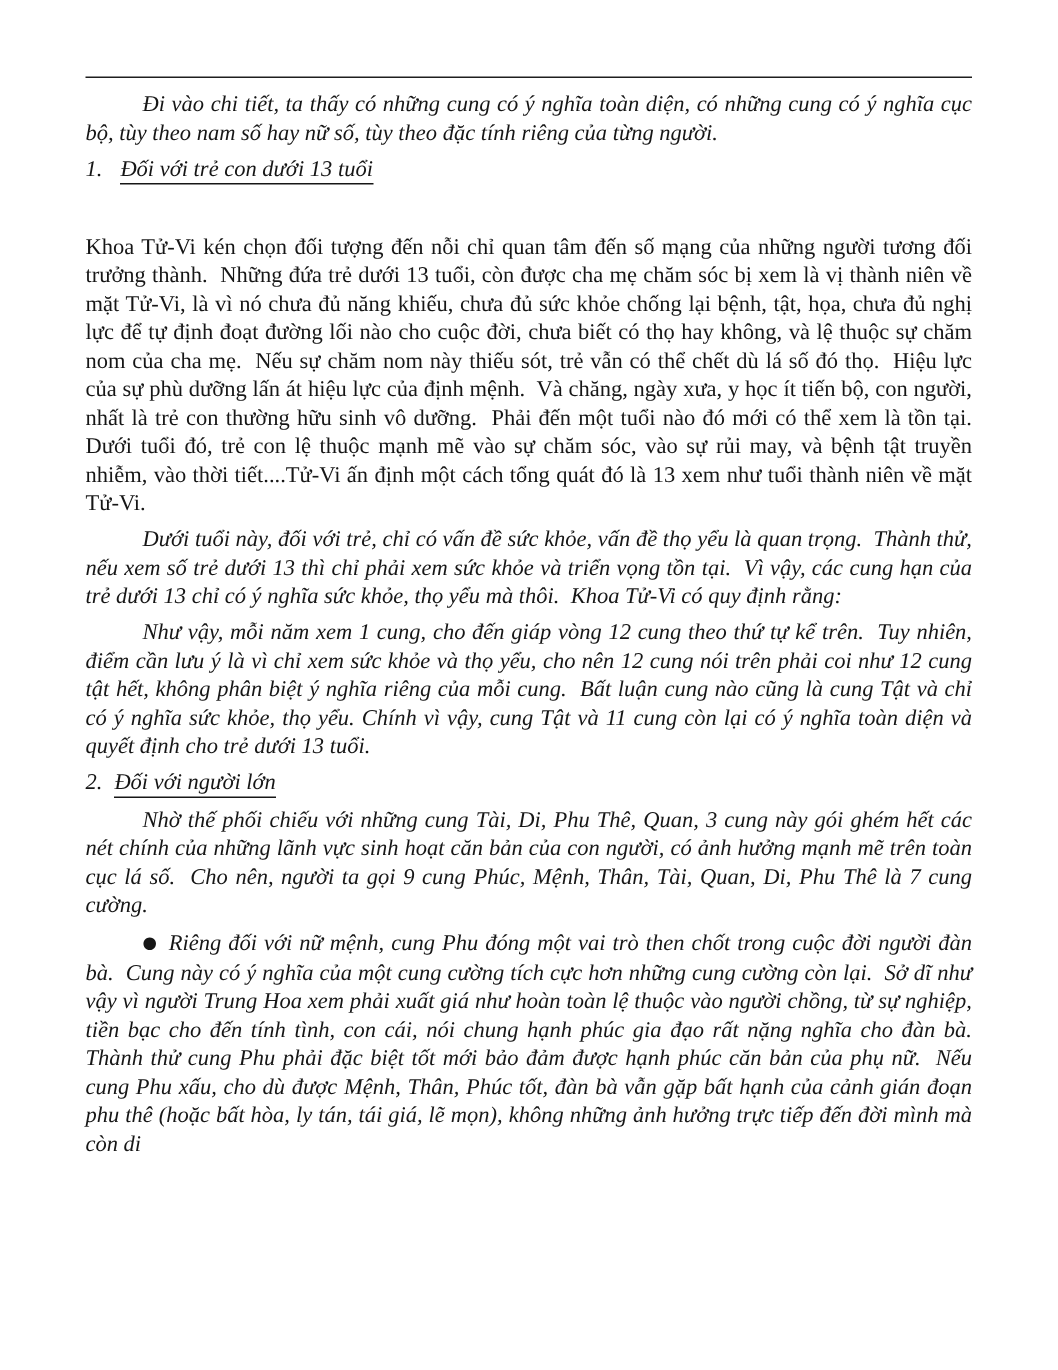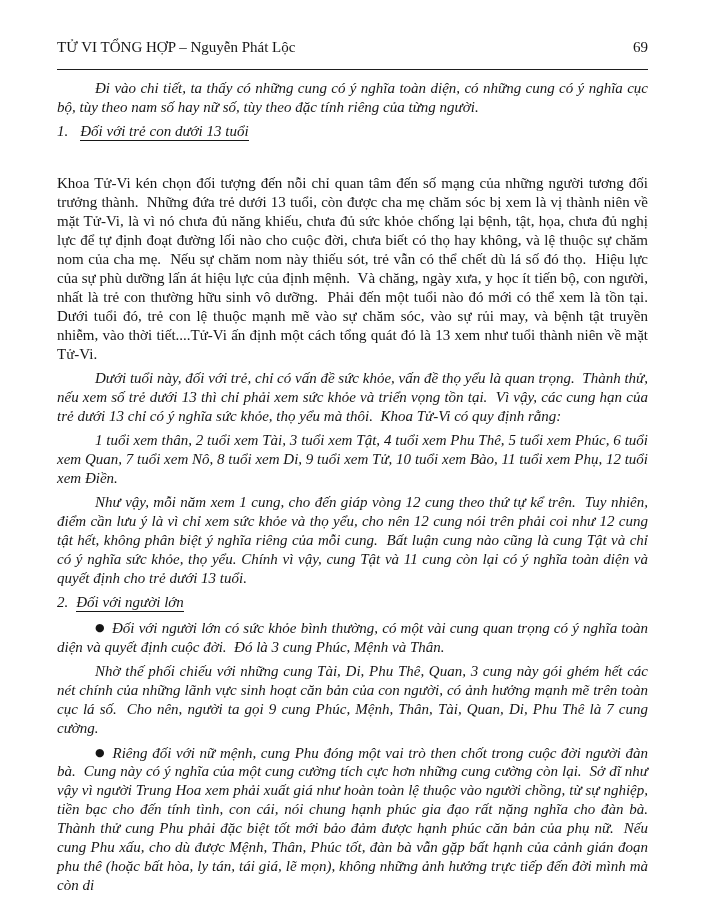--- a/index.html
+++ b/index.html
@@ -47,44 +47,38 @@
       padding-right: 7px;
       vertical-align: 1.5px;
       font-family: "DejaVu Sans", sans-serif;
     }
   </style>
 </head>
 <body>
 
 <div class="page">
 
-  <div class="header-row">
-    <span>TỬ VI TỔNG HỢP – Nguyễn Phát Lộc</span>
-    <span>69</span>
-  </div>
 
   <div class="header-rule"></div>
 
   <div class="content">
 
     <p class="indent">Đi vào chi tiết, ta thấy có những cung có ý nghĩa toàn diện, có những cung có ý nghĩa cục bộ, tùy theo nam số hay nữ số, tùy theo đặc tính riêng của từng người.</p>
 
     <p class="heading"><span class="hnum">1.</span><span class="htitle">Đối với trẻ con dưới 13 tuổi</span></p>
 
     <p class="noindent">Khoa Tử-Vi kén chọn đối tượng đến nỗi chỉ quan tâm đến số mạng của những người tương đối trưởng thành.  Những đứa trẻ dưới 13 tuổi, còn được cha mẹ chăm sóc bị xem là vị thành niên về mặt Tử-Vi, là vì nó chưa đủ năng khiếu, chưa đủ sức khỏe chống lại bệnh, tật, họa, chưa đủ nghị lực để tự định đoạt đường lối nào cho cuộc đời, chưa biết có thọ hay không, và lệ thuộc sự chăm nom của cha mẹ.  Nếu sự chăm nom này thiếu sót, trẻ vẫn có thể chết dù lá số đó thọ.  Hiệu lực của sự phù dưỡng lấn át hiệu lực của định mệnh.  Và chăng, ngày xưa, y học ít tiến bộ, con người, nhất là trẻ con thường hữu sinh vô dưỡng.  Phải đến một tuổi nào đó mới có thể xem là tồn tại.  Dưới tuổi đó, trẻ con lệ thuộc mạnh mẽ vào sự chăm sóc, vào sự rủi may, và bệnh tật truyền nhiễm, vào thời tiết....Tử-Vi ấn định một cách tổng quát đó là 13 xem như tuổi thành niên về mặt Tử-Vi.</p>
 
     <p class="indent">Dưới tuổi này, đối với trẻ, chỉ có vấn đề sức khỏe, vấn đề thọ yểu là quan trọng.  Thành thử, nếu xem số trẻ dưới 13 thì chỉ phải xem sức khỏe và triển vọng tồn tại.  Vì vậy, các cung hạn của trẻ dưới 13 chỉ có ý nghĩa sức khỏe, thọ yểu mà thôi.  Khoa Tử-Vi có quy định rằng:</p>
 
-    <p class="indent">1 tuổi xem thân, 2 tuổi xem Tài, 3 tuổi xem Tật, 4 tuổi xem Phu Thê, 5 tuổi xem Phúc, 6 tuổi xem Quan, 7 tuổi xem Nô, 8 tuổi xem Di, 9 tuổi xem Tử, 10 tuổi xem Bào, 11 tuổi xem Phụ, 12 tuổi xem Điền.</p>
 
     <p class="indent">Như vậy, mỗi năm xem 1 cung, cho đến giáp vòng 12 cung theo thứ tự kể trên.  Tuy nhiên, điểm cần lưu ý là vì chỉ xem sức khỏe và thọ yểu, cho nên 12 cung nói trên phải coi như 12 cung tật hết, không phân biệt ý nghĩa riêng của mỗi cung.  Bất luận cung nào cũng là cung Tật và chỉ có ý nghĩa sức khỏe, thọ yểu. Chính vì vậy, cung Tật và 11 cung còn lại có ý nghĩa toàn diện và quyết định cho trẻ dưới 13 tuổi.</p>
 
     <p class="heading"><span class="hnum hnum-tight">2.</span><span class="htitle">Đối với người lớn</span></p>
 
-    <p class="indent"><span class="bullet-glyph">●</span><span>Đối với người lớn có sức khỏe bình thường, có một vài cung quan trọng có ý nghĩa toàn diện và quyết định cuộc đời.  Đó là 3 cung Phúc, Mệnh và Thân.</span></p>
 
     <p class="indent">Nhờ thế phối chiếu với những cung Tài, Di, Phu Thê, Quan, 3 cung này gói ghém hết các nét chính của những lãnh vực sinh hoạt căn bản của con người, có ảnh hưởng mạnh mẽ trên toàn cục lá số.  Cho nên, người ta gọi 9 cung Phúc, Mệnh, Thân, Tài, Quan, Di, Phu Thê là 7 cung cường.</p>
 
     <p class="indent"><span class="bullet-glyph">●</span><span>Riêng đối với nữ mệnh, cung Phu đóng một vai trò then chốt trong cuộc đời người đàn bà.  Cung này có ý nghĩa của một cung cường tích cực hơn những cung cường còn lại.  Sở dĩ như vậy vì người Trung Hoa xem phải xuất giá như hoàn toàn lệ thuộc vào người chồng, từ sự nghiệp, tiền bạc cho đến tính tình, con cái, nói chung hạnh phúc gia đạo rất nặng nghĩa cho đàn bà.  Thành thử cung Phu phải đặc biệt tốt mới bảo đảm được hạnh phúc căn bản của phụ nữ.  Nếu cung Phu xấu, cho dù được Mệnh, Thân, Phúc tốt, đàn bà vẫn gặp bất hạnh của cảnh gián đoạn phu thê (hoặc bất hòa, ly tán, tái giá, lẽ mọn), không những ảnh hưởng trực tiếp đến đời mình mà còn di</span></p>
 
   </div>
 
 </div>
 
 </body></html>

